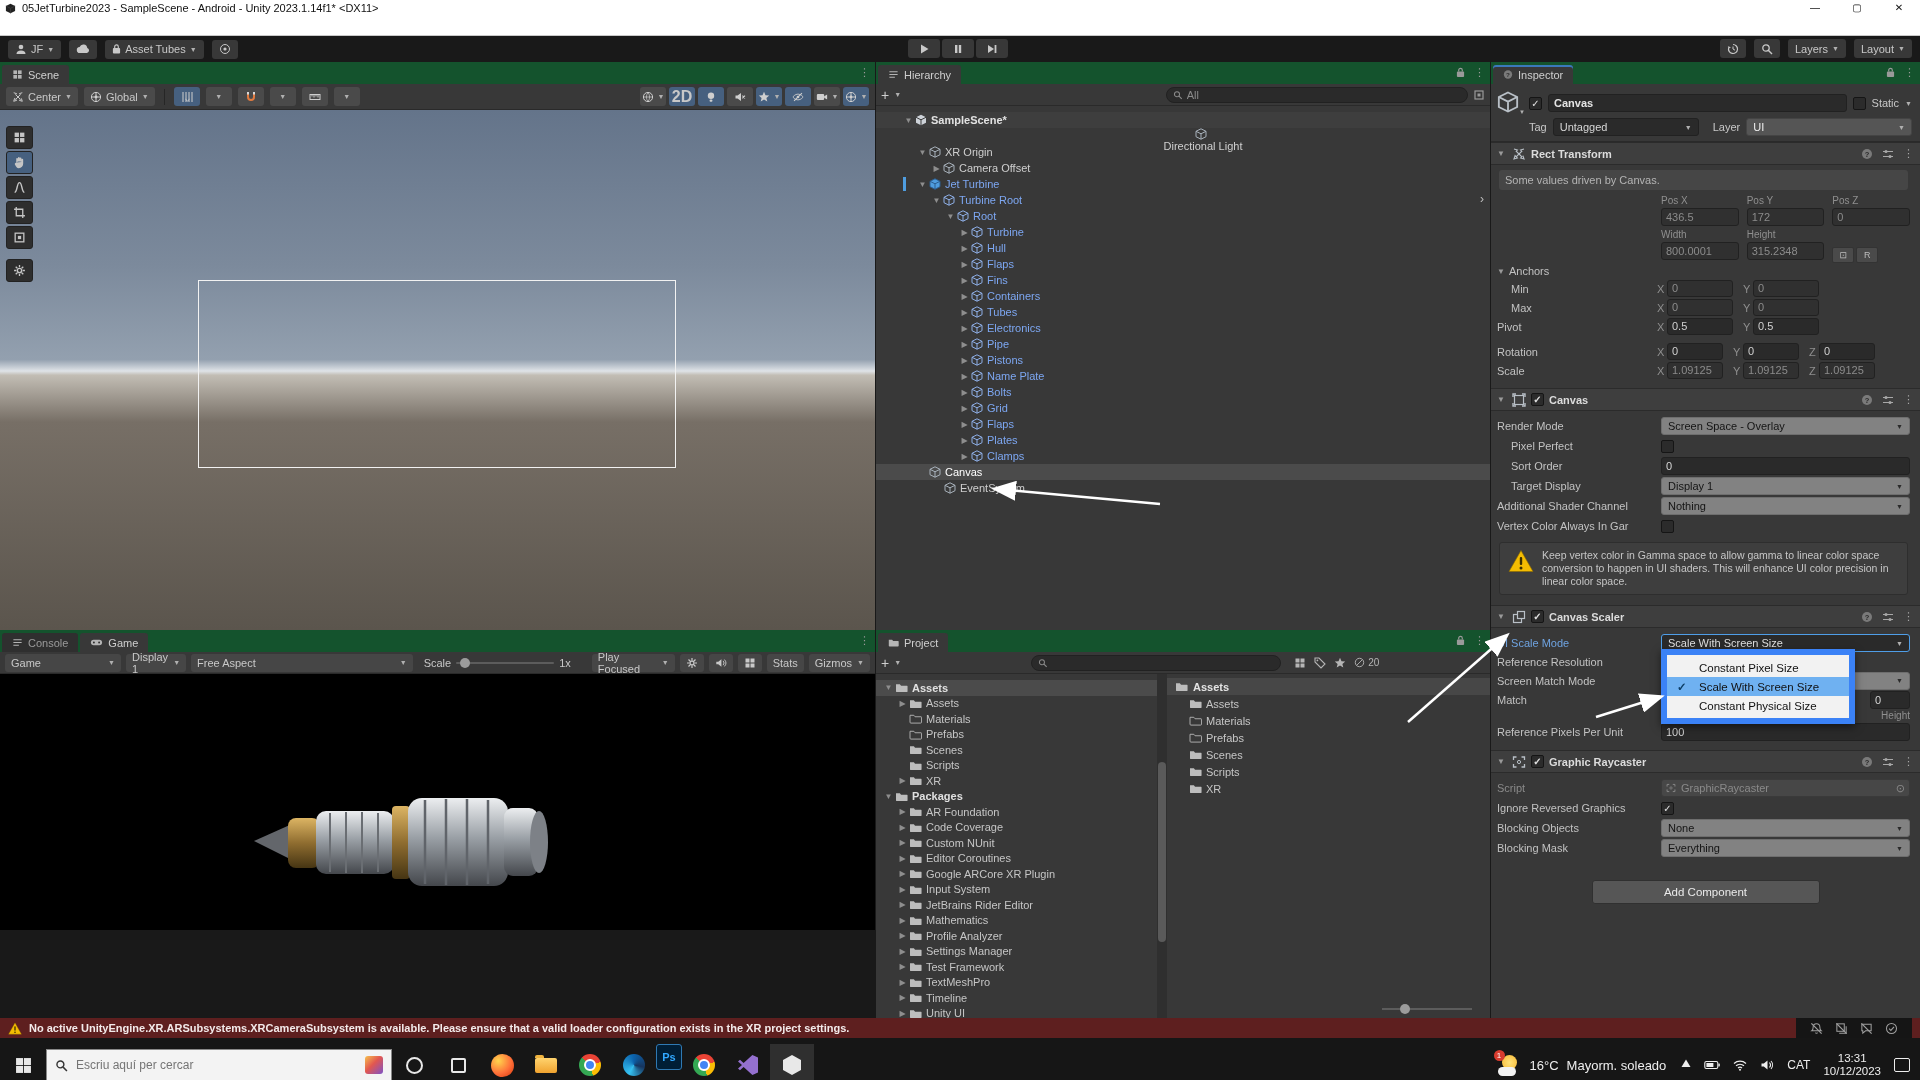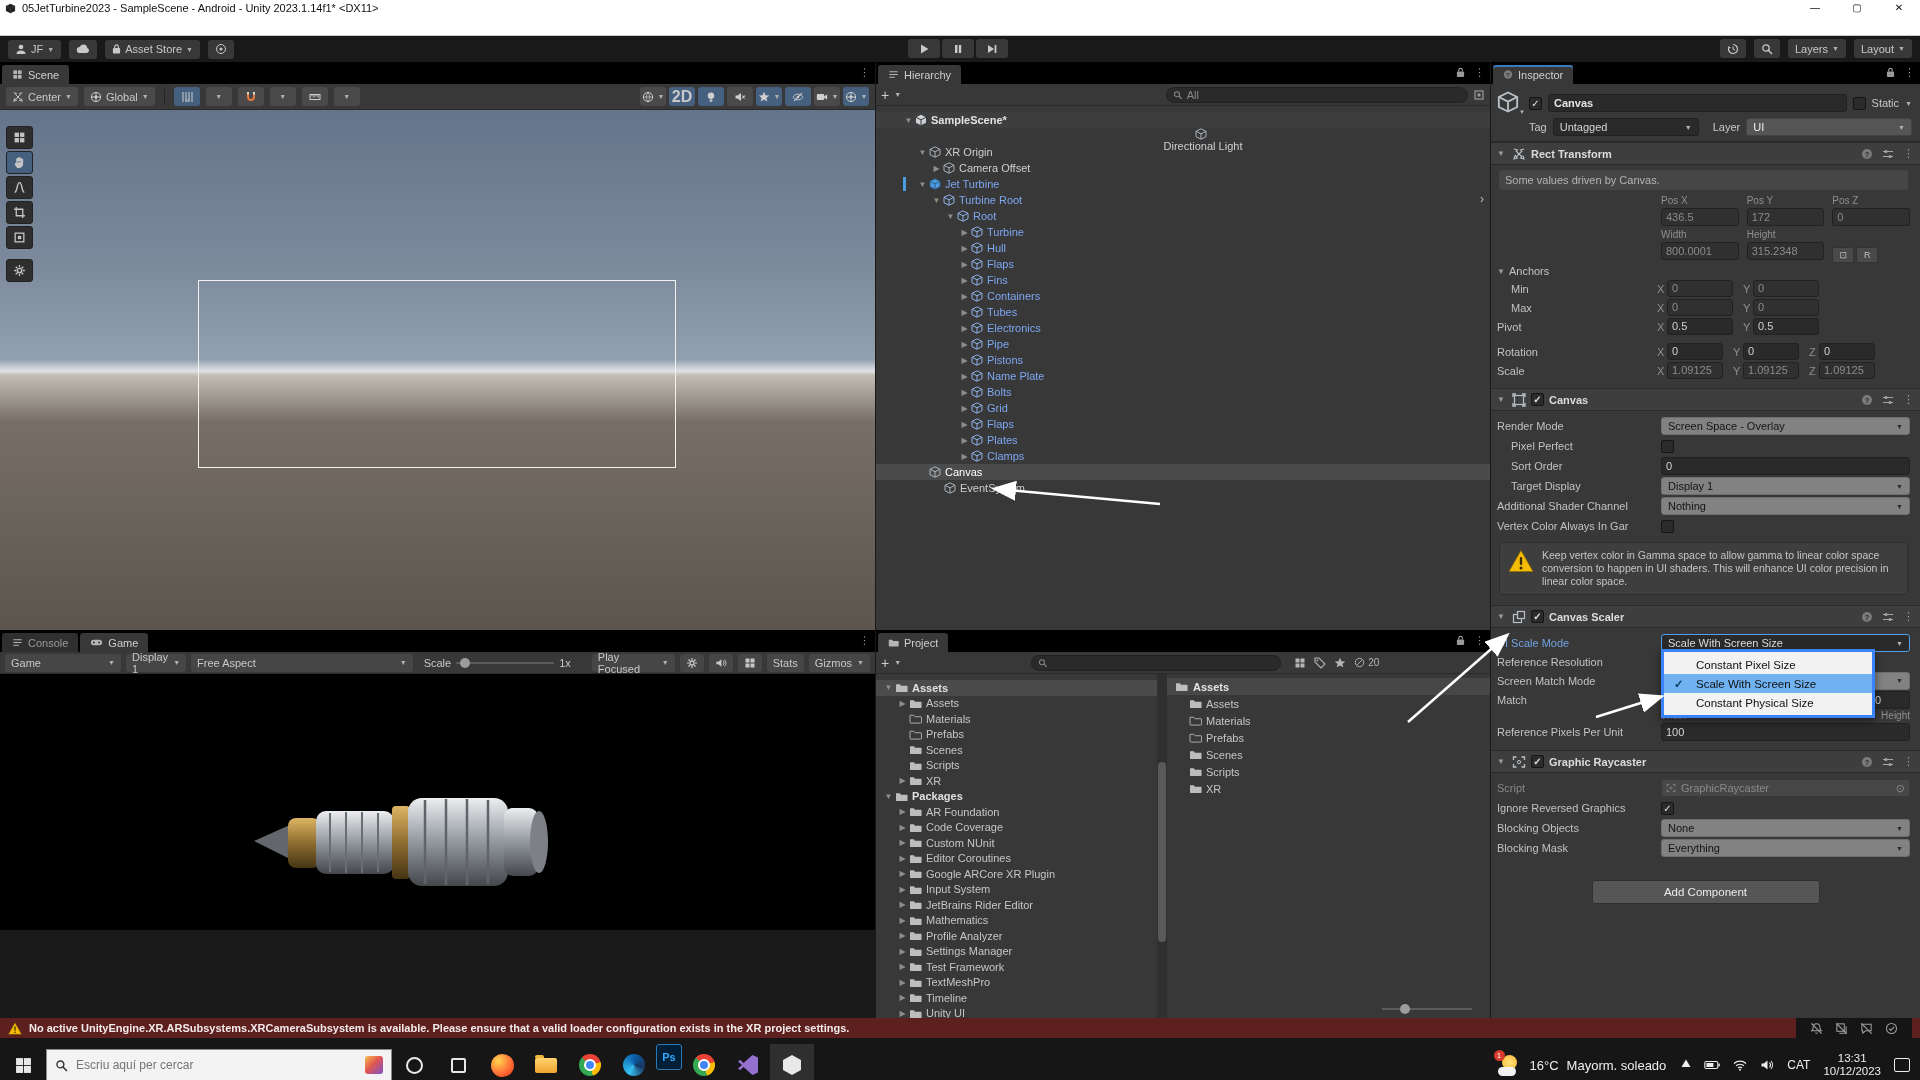--- a/index.html
+++ b/index.html
@@ -18,21 +18,21 @@
   .tbgrp{display:flex;align-items:center;gap:8px;}
   .tbbtn{height:19px;background:#383838;border-radius:3px;display:flex;align-items:center;gap:4px;padding:0 7px;color:#c8c8c8;}
   .tbbtn svg{width:12px;height:12px;}
   .car{font-size:7px;color:#b0b0b0;}
   #playgrp{position:absolute;left:908px;top:3px;display:flex;gap:2px;}
   #playgrp .tbbtn{width:32px;justify-content:center;}
   #tbright{position:absolute;right:8px;top:3px;display:flex;gap:8px;}
   .ddbtn{min-width:58px;justify-content:space-between;}
   
   .panel{background:#383838;overflow:hidden;}
-  .tabstrip{height:22px;background:#000000;display:flex;align-items:flex-end;position:relative;}
+  .tabstrip{height:22px;background:#14532d;display:flex;align-items:flex-end;position:relative;}
   .tab{height:19px;background:#383838;border-radius:3px 3px 0 0;display:flex;align-items:center;gap:5px;padding:0 10px;font-size:11px;color:#cfcfcf;margin-left:2px;}
   .tab.inactive{background:#2f2f2f;color:#9a9a9a;}
   .tab svg{width:11px;height:11px;color:#b5b5b5;}
   .tab.focus{box-shadow:inset 0 2px 0 #3a79bb;}
   .striprt{position:absolute;right:5px;top:4px;display:flex;gap:9px;color:#9a9a9a;font-size:11px;align-items:center;}
   .striprt svg{width:11px;height:11px;}
   .toolrow{height:22px;background:#383838;border-bottom:1px solid #2a2a2a;display:flex;align-items:center;padding:0 5px;gap:5px;font-size:11px;color:#c8c8c8;position:relative;}
   .search{height:16px;background:#2a2a2a;border:1px solid #212121;border-radius:9px;display:flex;align-items:center;gap:4px;padding:0 6px;color:#8b8b8b;font-size:11px;flex:1;}
   .search svg{width:10px;height:10px;}
   .search input{background:none;border:none;outline:none;color:#bdbdbd;font-size:11px;width:100%;}
@@ -133,21 +133,21 @@
   .anch-title{height:16px;display:flex;align-items:center;gap:4px;color:#c2c2c2;}
   .arow{display:flex;align-items:center;height:19px;}
   .arow .albl{width:160px;padding-left:14px;color:#c2c2c2;}
   .arow .albl.noind{padding-left:0;}
   .axis{width:10px;color:#8f8f8f;flex:none;}
   .af{width:66px;height:17px;background:#2a2a2a;border:1px solid #212121;border-radius:3px;line-height:15px;padding:0 4px;color:#d0d0d0;margin-right:10px;}
   .af.dis{color:#8b8b8b;background:#303030;}
   .warnbox{margin:6px 2px 2px 2px;background:#3e3e3e;border:1px solid #2e2e2e;border-radius:3px;display:flex;gap:8px;padding:6px 8px;color:#c6c6c6;font-size:10.5px;line-height:13px;}
   .warnbox svg{width:26px;height:24px;flex:none;}
   #scaler-sec{position:relative;}
-  #uidrop{position:absolute;left:170px;top:44px;width:214px;background:#f2f2f2;border:3px solid #3b82f6;box-shadow:0 3px 8px rgba(0,0,0,.5);padding:3px 0;z-index:40;}
+  #uidrop{position:absolute;left:170px;top:44px;width:194px;background:#f2f2f2;border:6px solid #3b82f6;box-shadow:0 3px 8px rgba(0,0,0,.5);padding:3px 0;z-index:40;}
   .opt{height:19px;display:flex;align-items:center;font-size:11.5px;color:#111;padding-left:10px;gap:8px;}
   .opt .chk{width:14px;color:#0d3e66;font-weight:bold;}
   .opt.selected{background:#6fb1f1;}
   #addcomp{display:block;margin:14px auto 0 auto;width:228px;height:24px;background:#565656;border:1px solid #303030;border-radius:3px;color:#eaeaea;font-size:11.5px;text-align:center;line-height:22px;}
   .scriptfld{color:#8a8a8a!important;background:#474747!important;border-color:#3a3a3a!important;display:flex;align-items:center;gap:5px;}
   
   #statusbar{left:0;top:1018px;width:1920px;height:20px;background:#5e1f1f;display:flex;align-items:center;gap:7px;padding:0 8px;color:#f3eaea;font-size:11px;}
   #statusbar svg.w{width:14px;height:13px;}
   #status-icons{margin-left:auto;background:#151515;height:20px;display:flex;align-items:center;gap:12px;padding:0 14px;color:#9f9f9f;}
   #status-icons svg{width:13px;height:13px;}
@@ -424,21 +424,21 @@
       </div>
       <div class="tbbtn">
           <svg style="width:14px">
             <use href="#i-cloud"></use>
           </svg>
         </div>
       <div class="tbbtn">
         <svg style="width:9px">
             <use href="#i-lock"></use>
           </svg>
-        <span>Asset Store</span>
+        <span>Asset Tubes</span>
         <span class="car">▼</span>
       </div>
       <div class="tbbtn">
           <svg>
             <use href="#i-target"></use>
           </svg>
         </div>
     </div>
     <div id="playgrp">
       <div class="tbbtn">

